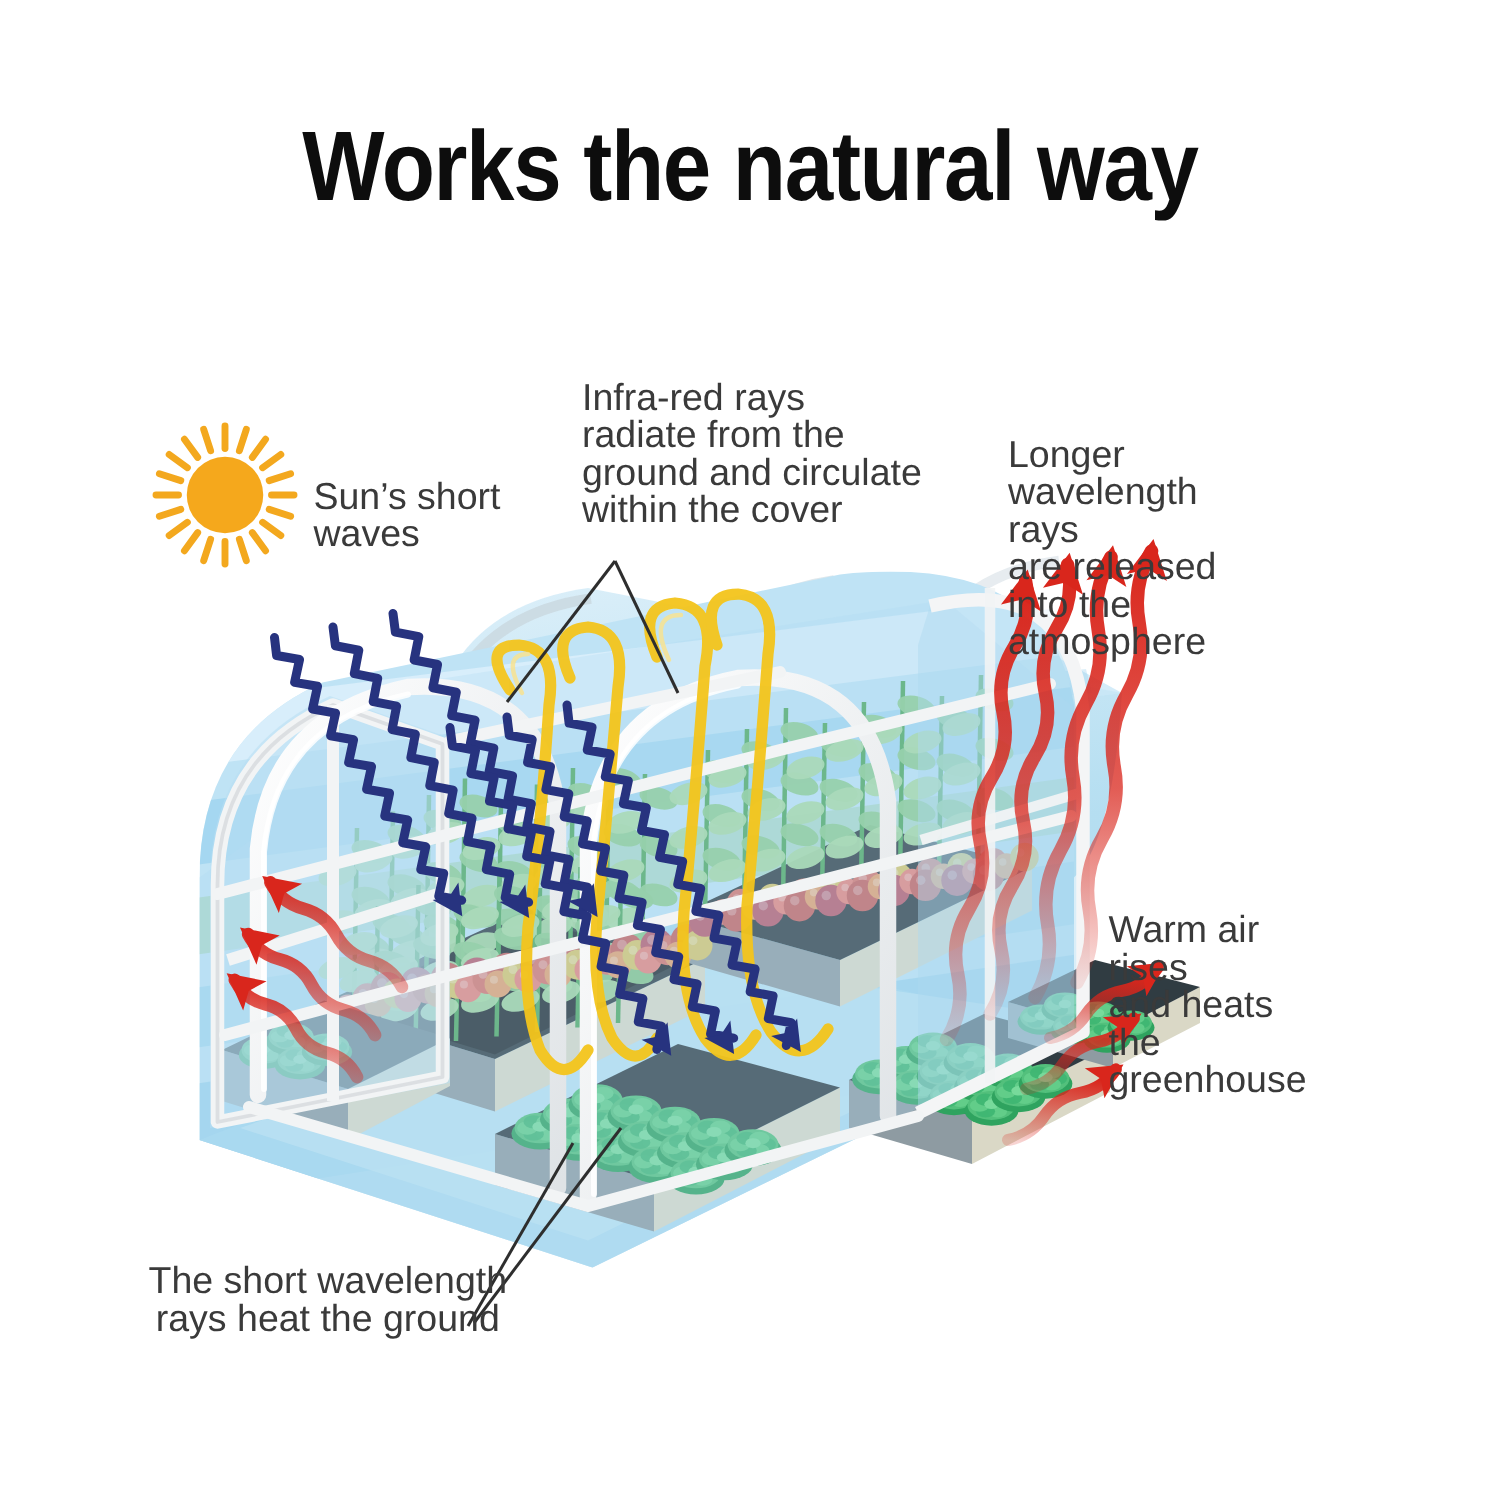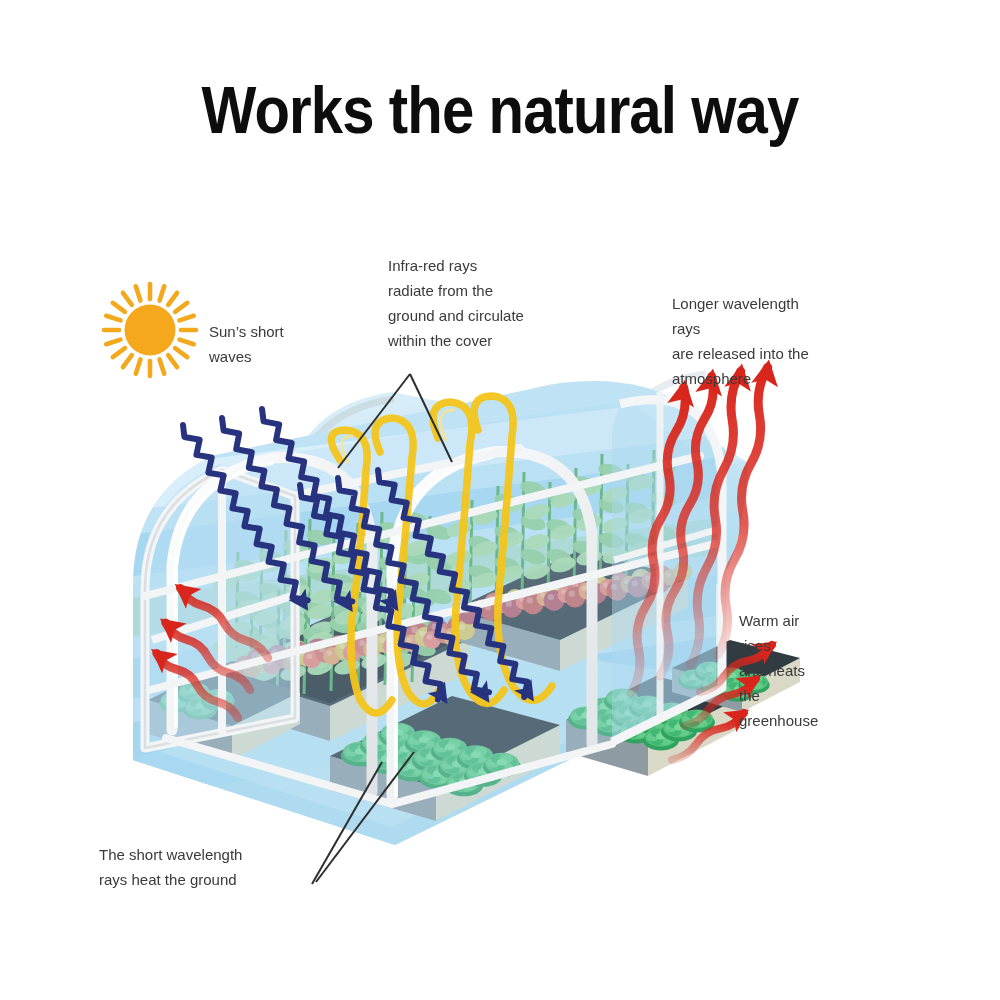--- a/index.html
+++ b/index.html
@@ -7,28 +7,28 @@
        font-family:"Liberation Sans",sans-serif;color:#2b2b2b;}
   #stage{position:absolute;inset:0;width:812px;height:1000px;}
 
   #title{
     position:absolute;top:72px;left:0;width:1000px;text-align:center;
     font-family:"Liberation Sans Narrow","Liberation Sans",sans-serif;
     font-weight:bold;font-size:66px;letter-spacing:-1px;color:#0d0d0d;
     transform:scaleX(0.88);transform-origin:50% 50%;white-space:nowrap;
   }
 
-  .label{position:absolute;font-size:15px;line-height:25px;color:#3a3a3a;
+  .label{position:absolute;font-size:25px;line-height:25px;color:#3a3a3a;
          font-family:"Liberation Sans",sans-serif;white-space:pre-line;}
 
   #lbl-sun{left:209px;top:319px;}
   #lbl-infra{left:388px;top:253px;}
   #lbl-longer{left:672px;top:291px;}
   #lbl-warm{left:739px;top:608px;}
-  #lbl-ground{left:99px;top:842px;}
+  #lbl-ground{left:99px;top:842px;text-align:center;}
 
   #sun{position:absolute;left:101px;top:281px;width:98px;height:98px;}
   svg{display:block;overflow:visible;}
 </style>
 </head>
 <body>
 
 <div id="stage">
 
   <div id="title">Works the natural way</div>

